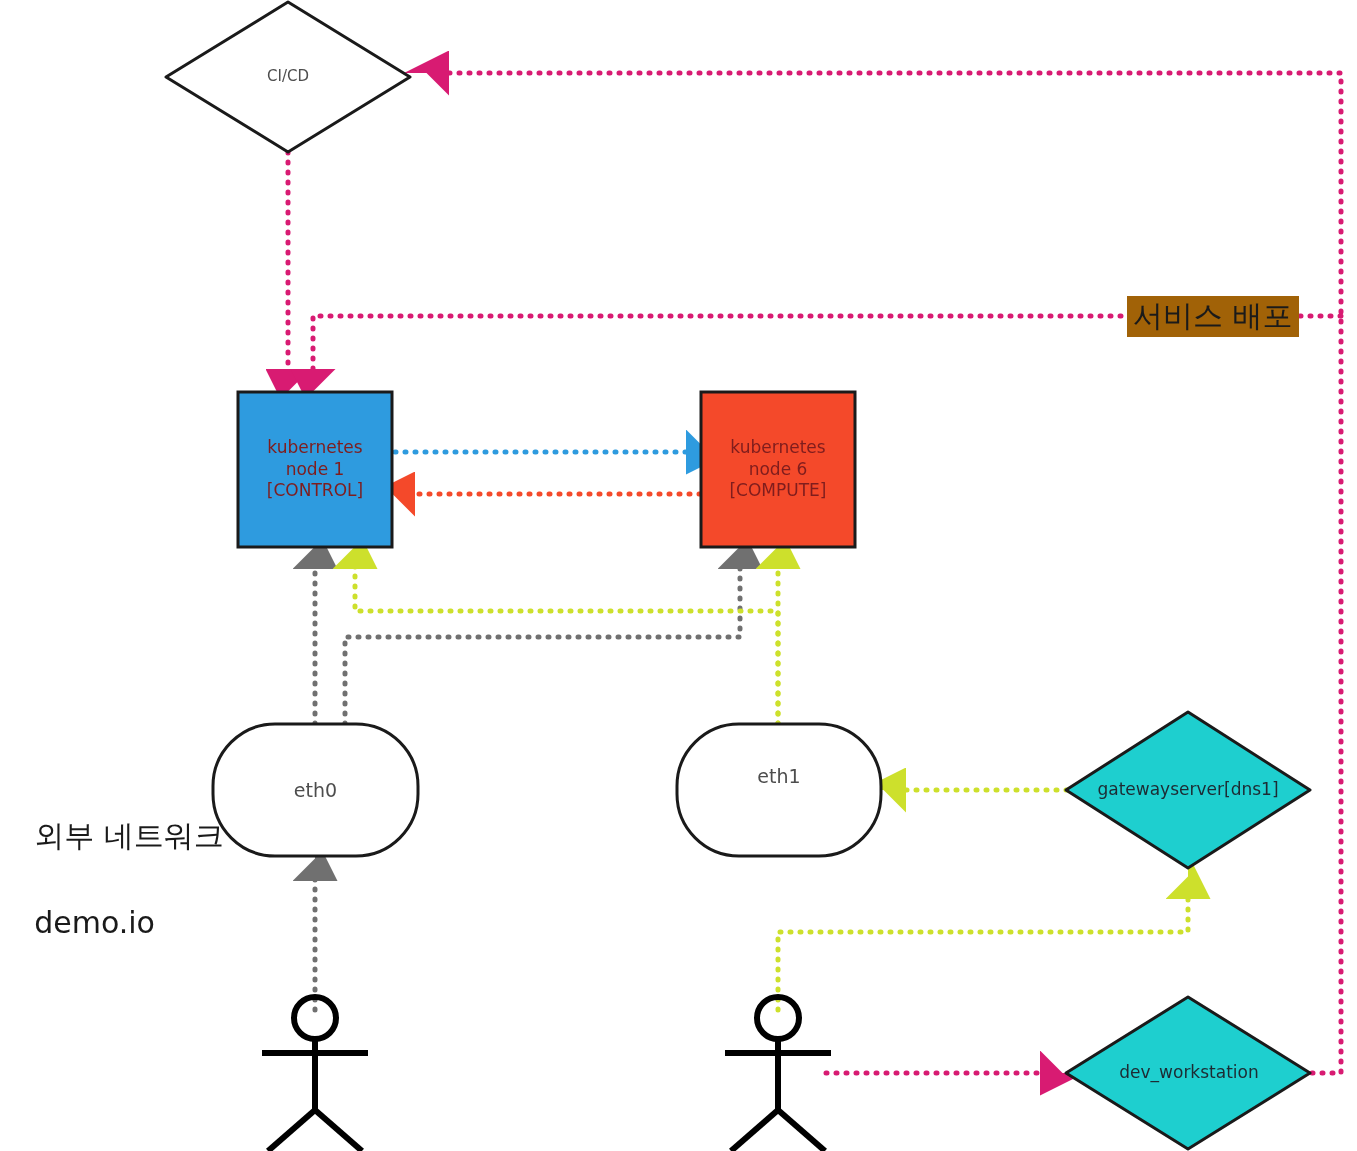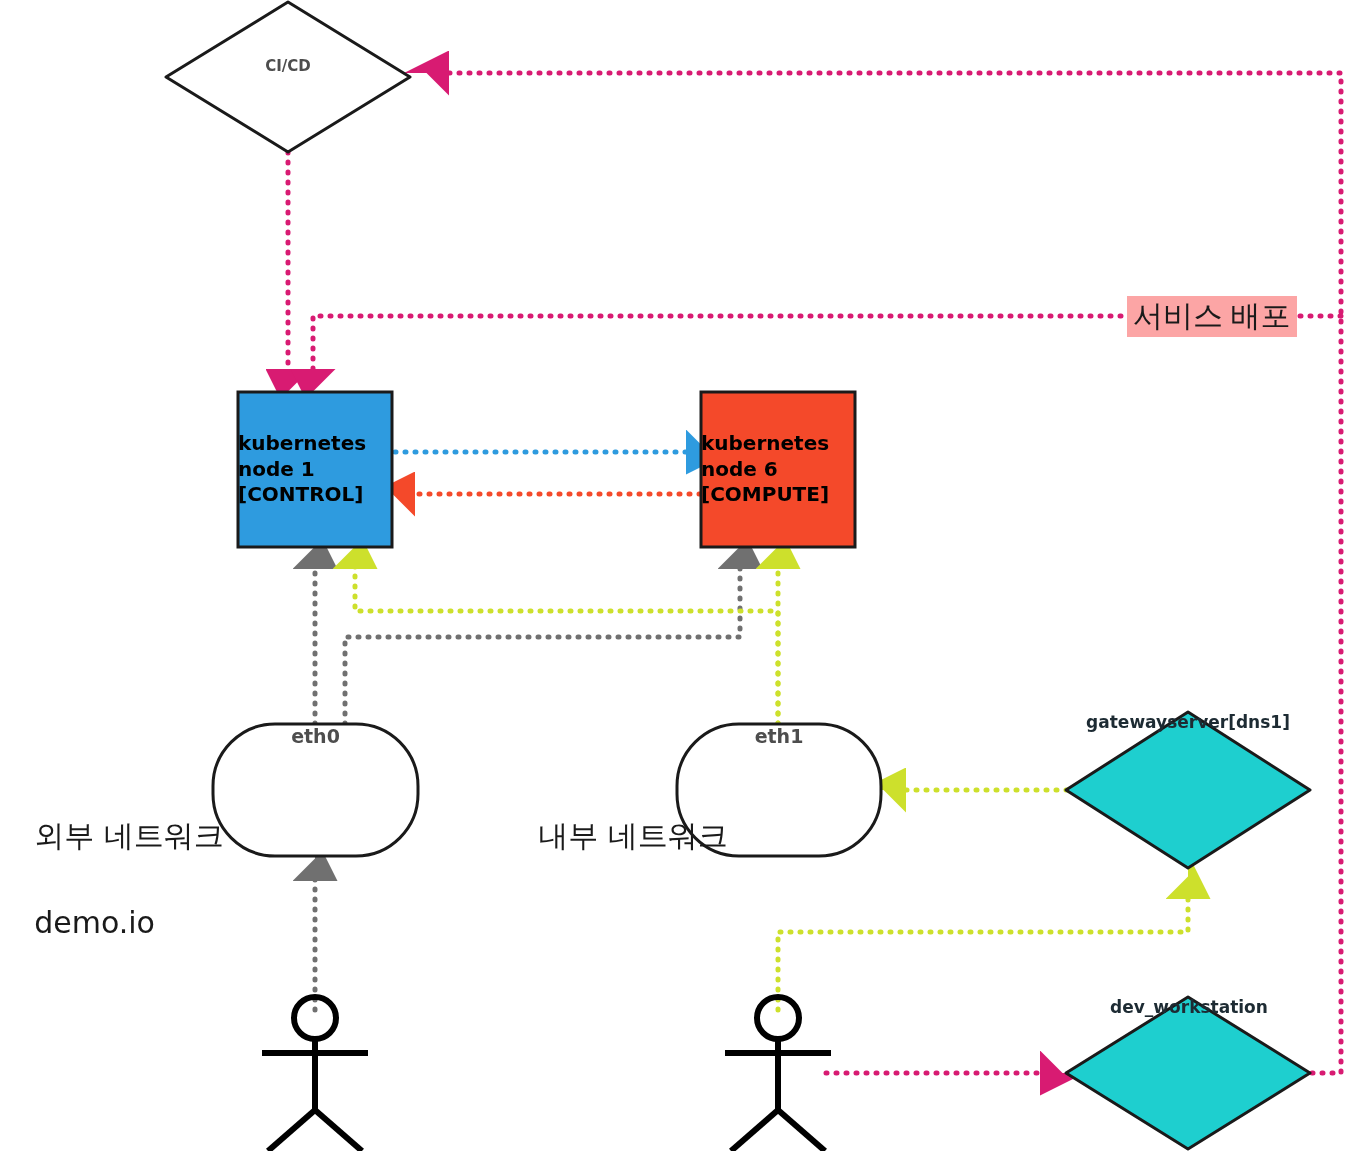--- a/index.html
+++ b/index.html
@@ -1,27 +1,26 @@
 <!DOCTYPE html>
 <html><head>
 <meta charset="utf-8">
 <style>
   html,body{margin:0;padding:0;background:#ffffff;}
   body{font-family:"DejaVu Sans","Liberation Sans",sans-serif;}
   #stage{position:relative;width:1357px;height:1151px;background:#fff;overflow:hidden;}
   svg.layer{position:absolute;left:0;top:0;width:1357px;height:1151px;}
   .nodeLabel{
     position:absolute;
-    display:flex;align-items:flex-start;justify-content:center;
+    display:flex;align-items:center;justify-content:center;
     text-align:center;
     pointer-events:none;
     line-height:1.28;
-    font-weight:bold;
   }
-  .k8s-text{color:#000000;font-size:20px;}
+  .k8s-text{color:#7f1d1d;font-size:17px;}
   .dark-text{color:#1d2b33;font-size:17px;}
   .eth-text{color:#4d4d4d;font-size:19px;}
   .cicd-text{color:#4d4d4d;font-size:15px;}
   .free-label{
     position:absolute;
     color:#1a1a1a;
     font-size:30px;
     line-height:1.45;
     white-space:pre;
     pointer-events:none;
@@ -149,20 +148,20 @@
     <span>dev_workstatio</span>
     <span>n</span>
   </div>
 
   <div class="free-label" style="left:-4px;top:770px;">
     <span>외부 네트워크</span><br>
     <span>demo.io</span>
   </div>
 
   <div class="free-label" style="left:500px;top:770px;">
-    <span>내부 네트워크</span><br>
+    <br>
   </div>
 
-  <div class="kor-label" style="left:1127px;top:296px;background:#fca5a5;padding:0 6px;font-family:Liberation Serif, serif;">
+  <div class="kor-label" style="left:1127px;top:296px;background:#a16207;padding:0 6px;">
     <span>서비스 배포</span>
   </div>
 
 </div>
 
 </body></html>

